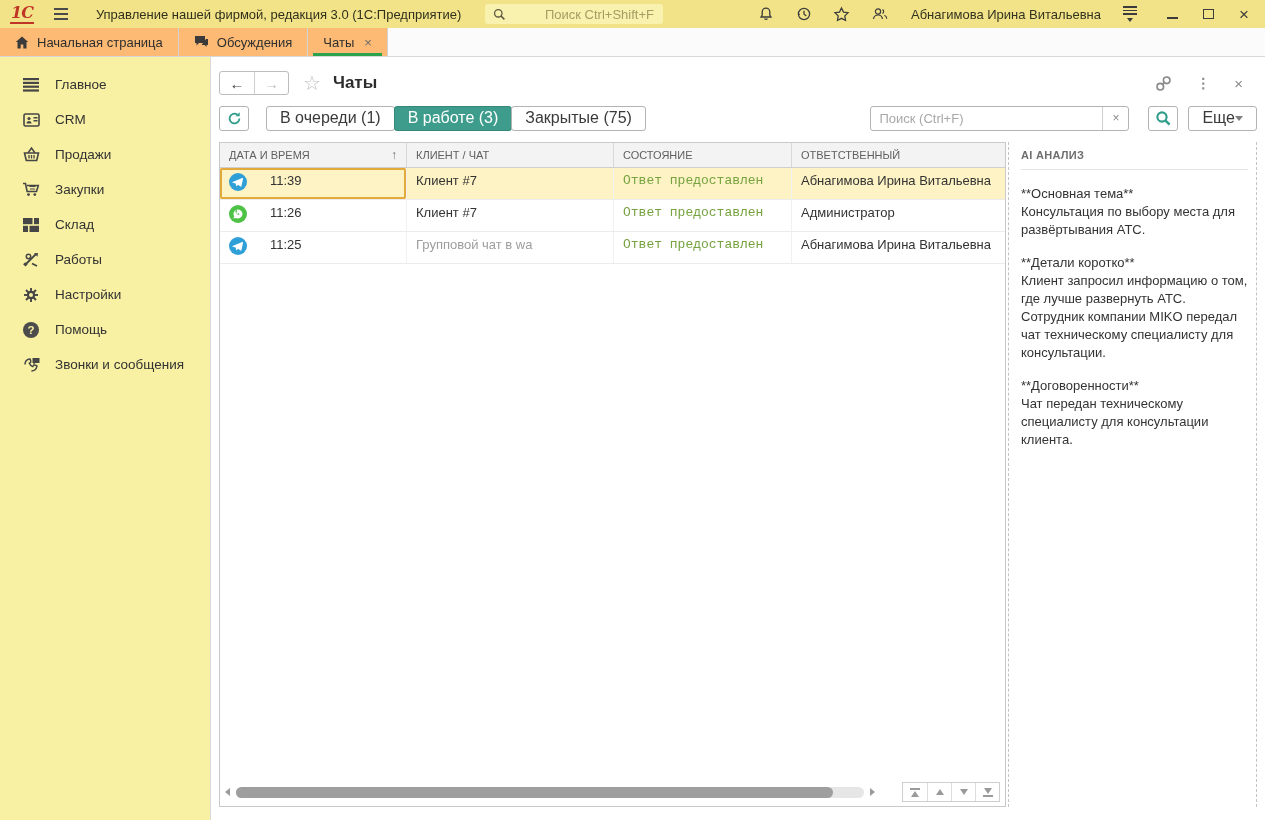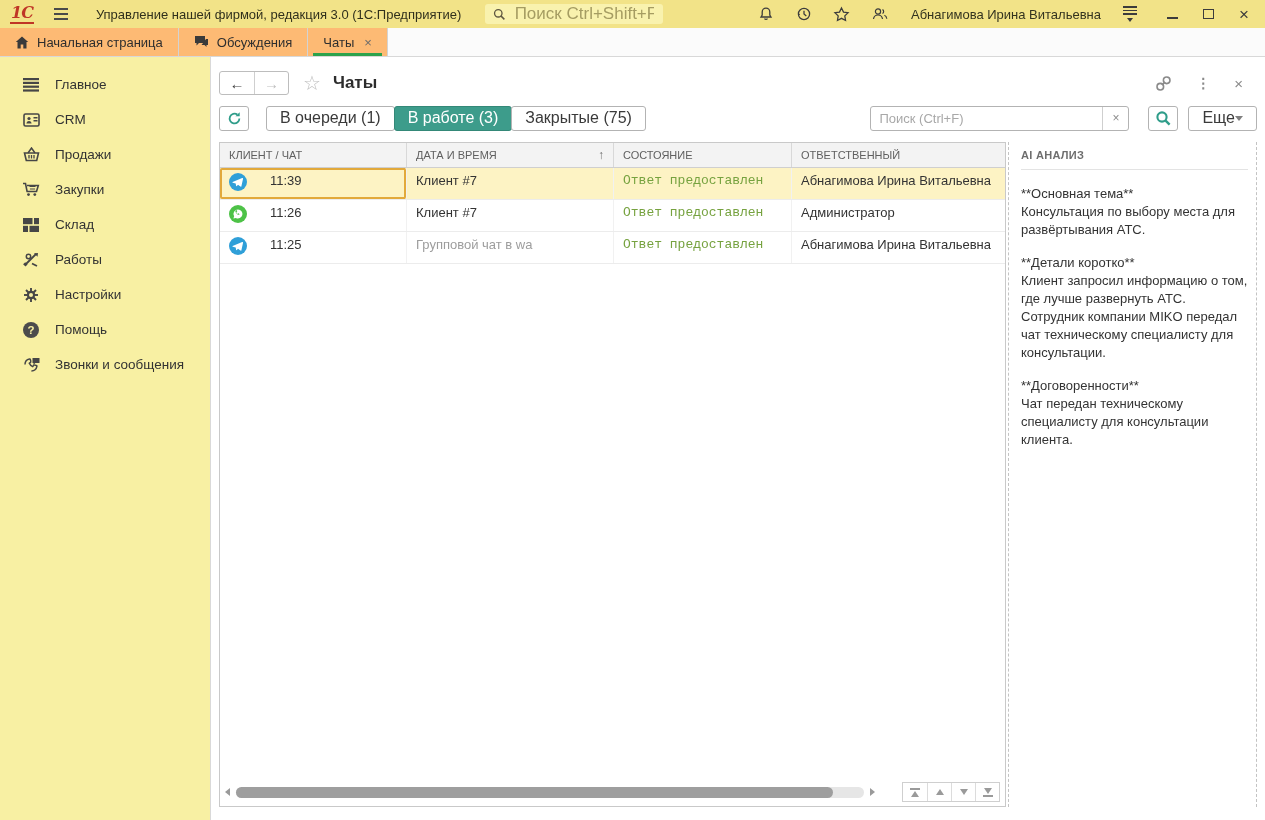--- a/index.html
+++ b/index.html
@@ -18,21 +18,21 @@
   .logo { color:#bf3626; font-family:"DejaVu Serif",serif; font-weight:bold; font-style:italic;
     font-size:16px; line-height:1; border-bottom:2px solid #bf3626; padding:0 1px 1px 1px; letter-spacing:-1px;}
   .burger { display:inline-flex; flex-direction:column; gap:3px; margin-left:12px; padding:2px;}
   .burger i { display:block; width:14px; height:2px; background:#4a4a4a; }
   .tb-title { margin-left:20px; color:#30301c; white-space:nowrap; }
   .tb-search {
     margin-left:auto; width:178px; height:20px; background:#f9f2ae; border-radius:3px;
     display:flex; align-items:center; gap:5px; padding:0 7px;
   }
   .tb-search input { border:none; outline:none; background:transparent; width:100%;
-    font-family:inherit; font-size:17px; color:#b91c1c;text-align:right;}
+    font-family:inherit; font-size:13px; color:#b91c1c;text-align:right;}
   .tb-search input::placeholder { color:#a59c62; }
   .tb-iconrow { display:flex; align-items:center; gap:20px; margin-left:88px; }
   .tb-icon { display:inline-flex; align-items:center; justify-content:center; width:18px; height:18px; }
   .tb-user { margin-left:16px; color:#33331f; white-space:nowrap; }
   .svc-menu { margin-left:14px; display:inline-flex; flex-direction:column; align-items:center; gap:2px; padding:2px;}
   .svc-menu i { display:block; width:14px; height:1.6px; background:#3c3c3c; }
   .svc-caret { width:0; height:0; border-left:3.5px solid transparent; border-right:3.5px solid transparent; border-top:4px solid #3c3c3c; margin-top:1px;}
   .win-btns { display:flex; align-items:center; gap:22px; margin-left:20px; padding-right:4px;}
   .wb { display:inline-flex; align-items:center; justify-content:center; width:14px; height:14px; color:#3c3c3c;}
   .wb-min i{ display:block; width:11px; height:1.6px; background:#3c3c3c; margin-top:8px;}
@@ -366,25 +366,25 @@
         <span class="btn more-btn">
           <span>Еще</span>
           <span class="caret-down"></span>
         </span>
       </div>
 
       <div class="workspace">
 
         <div class="table-wrap">
           <div class="grid-header">
-            <div class="gh-cell">КЛИЕНТ / ЧАТ</div>
             <div class="gh-cell sortable">
               <span>ДАТА И ВРЕМЯ</span>
               <span class="sort-arrow">↑</span>
             </div>
+            <div class="gh-cell">КЛИЕНТ / ЧАТ</div>
             <div class="gh-cell">СОСТОЯНИЕ</div>
             <div class="gh-cell">ОТВЕТСТВЕННЫЙ</div>
           </div>
 
           <div class="grid-row selected">
             <div class="cell focused">
               <svg width="18" height="18" viewBox="0 0 18 18">
                   <circle cx="9" cy="9" r="9" fill="#2f9fd8"></circle>
                   <path d="M3.6 8.9 13.2 5c.6-.2 1 .1.8.9l-1.6 7.3c-.1.6-.5.7-1 .4L9 11.8l-1.2 1.2c-.3.3-.6.2-.7-.2l-.4-2.4L3.8 9.7c-.5-.2-.5-.6-.2-.8z" fill="#fff"></path>
                 </svg>

